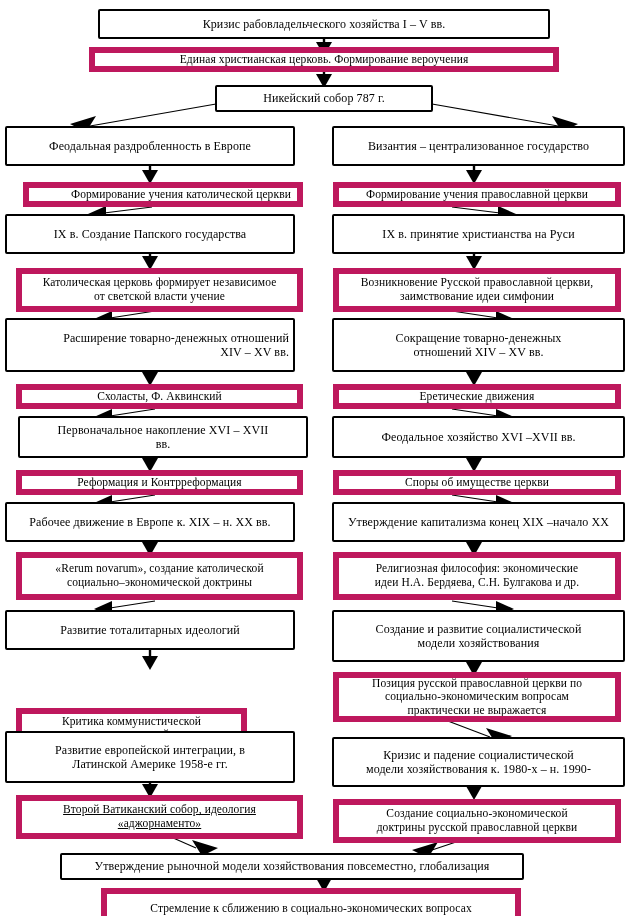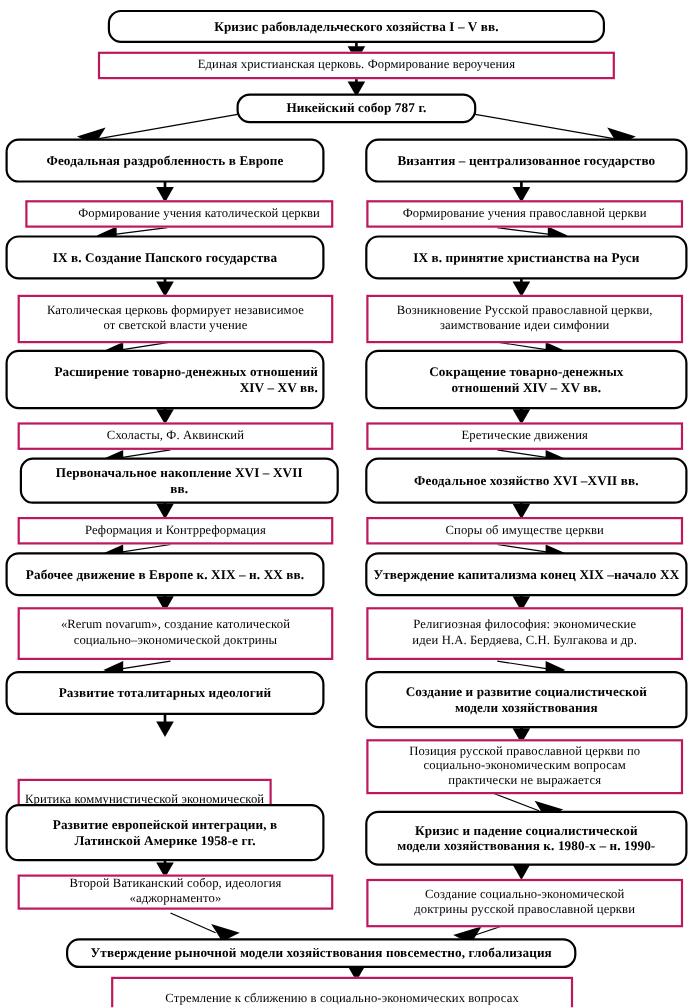--- a/index.html
+++ b/index.html
@@ -24,31 +24,31 @@
     justify-content: center;
     text-align: center;
     color: #000000;
     background: #ffffff;
     line-height: 1.18;
     overflow: hidden;
     padding: 1px 4px;
   }
   
   .node.rect {
-    border: 2px solid #be185d;
+    border: 6px solid #be185d;
     font-size: 11.5px;
     font-weight: normal;
     letter-spacing: 0.1px;
   }
   
   .node.round {
     border: 2.2px solid #000000;
-    border-radius: 12px;
+    border-radius: 2px;
     font-size: 12px;
-    font-weight: bold;
+    font-weight: normal;
     letter-spacing: 0.1px;
   }
   .node .txt {
     display: block;
     width: 100%;
     white-space: pre-line;
   }
   
   .node.clip .txt {
     white-space: pre-line;
@@ -366,21 +366,21 @@
 
   <div class="node round" style="left:5px; top:731px; width:290px; height:52px;">
     <span class="txt">Развитие европейской интеграции, в
 Латинской Америке 1958-е гг.</span>
   </div>
   <div class="node round clip" style="left:332px; top:737px; width:293px; height:50px;">
     <span class="txt">Кризис и падение социалистической
 модели хозяйствования к. 1980-х – н. 1990-</span>
   </div>
 
-  <div class="node rect" style="left:16px; top:795px; width:287px; height:32px;">
+  <div class="node rect" style="left:16px; top:795px; width:287px; height:44px;text-decoration:underline;">
     <span class="txt">Второй Ватиканский собор, идеология
 «аджорнаменто»</span>
   </div>
   <div class="node rect" style="left:333px; top:799px; width:288px; height:44px;">
     <span class="txt">Создание социально-экономической
 доктрины русской православной церкви</span>
   </div>
 
   <div class="node round" style="left:60px; top:853px; width:464px; height:27px;">
     <span class="txt">Утверждение рыночной модели хозяйствования повсеместно, глобализация</span>

